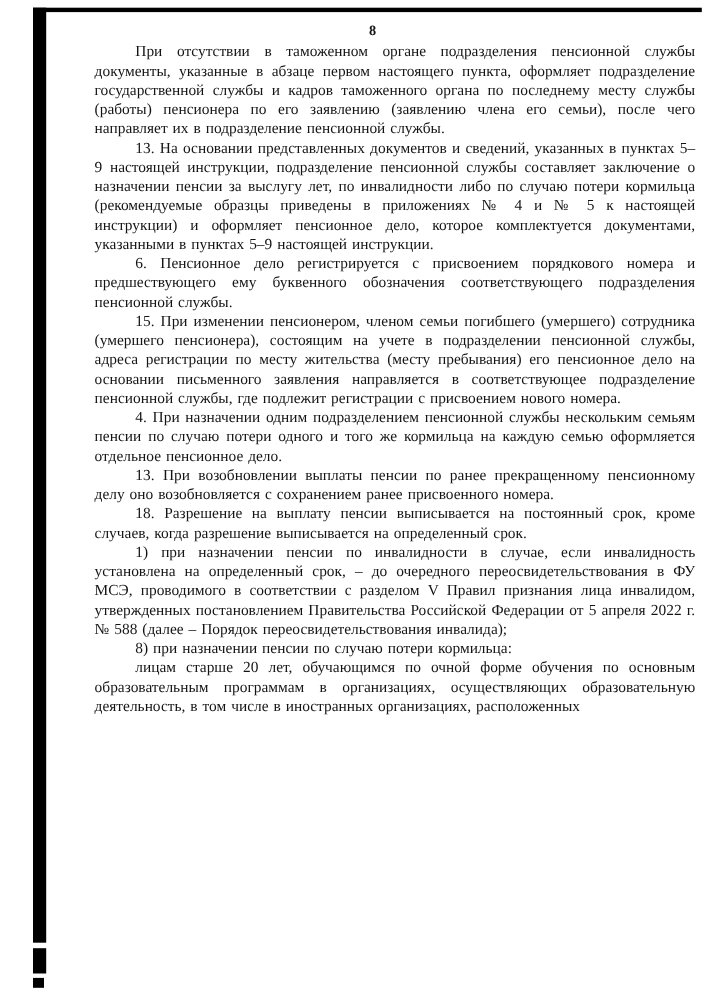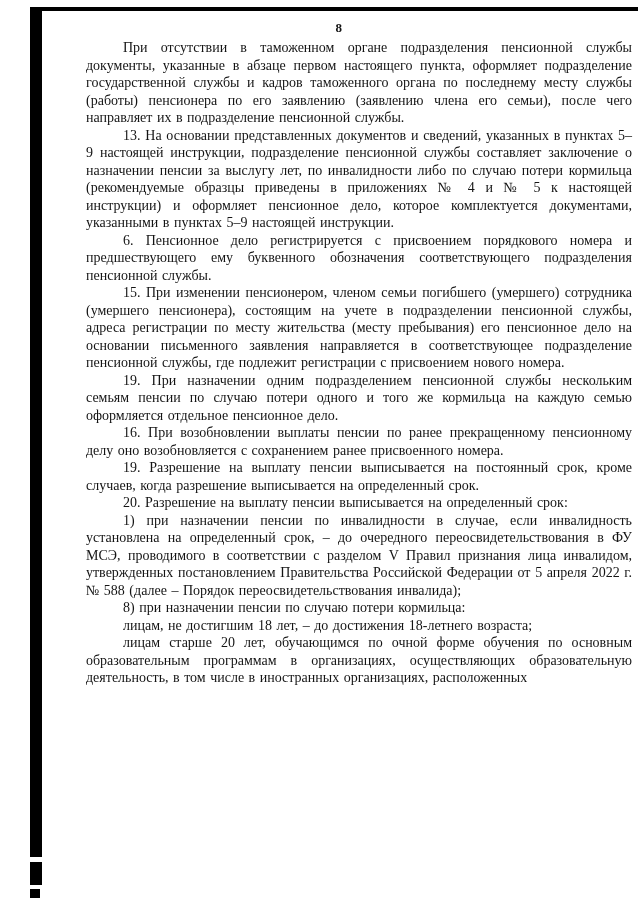--- a/index.html
+++ b/index.html
@@ -86,23 +86,21 @@
   <div class="border-left-mark1"></div>
   <div class="border-left-mark2"></div>
 
   <div class="page-number">8</div>
 
   <div class="content">
     <p>При отсутствии в таможенном органе подразделения пенсионной службы документы, указанные в абзаце первом настоящего пункта, оформляет подразделение государственной службы и кадров таможенного органа по последнему месту службы (работы) пенсионера по его заявлению (заявлению члена его семьи), после чего направляет их в подразделение пенсионной службы.</p>
     <p>13. На основании представленных документов и сведений, указанных в пунктах 5–9 настоящей инструкции, подразделение пенсионной службы составляет заключение о назначении пенсии за выслугу лет, по инвалидности либо по случаю потери кормильца (рекомендуемые образцы приведены в приложениях № 4 и № 5 к настоящей инструкции) и оформляет пенсионное дело, которое комплектуется документами, указанными в пунктах 5–9 настоящей инструкции.</p>
     <p>6. Пенсионное дело регистрируется с присвоением порядкового номера и предшествующего ему буквенного обозначения соответствующего подразделения пенсионной службы.</p>
     <p>15. При изменении пенсионером, членом семьи погибшего (умершего) сотрудника (умершего пенсионера), состоящим на учете в подразделении пенсионной службы, адреса регистрации по месту жительства (месту пребывания) его пенсионное дело на основании письменного заявления направляется в соответствующее подразделение пенсионной службы, где подлежит регистрации с присвоением нового номера.</p>
-    <p>19. При назначении одним подразделением пенсионной службы нескольким семьям пенсии по случаю потери одного и того же кормильца на каждую семью оформляется отдельное пенсионное дело.</p>
-    <p>16. При возобновлении выплаты пенсии по ранее прекращенному пенсионному делу оно возобновляется с сохранением ранее присвоенного номера.</p>
-    <p>19. Разрешение на выплату пенсии выписывается на постоянный срок, кроме случаев, когда разрешение выписывается на определенный срок.</p>
-    <p>20. Разрешение на выплату пенсии выписывается на определенный срок:</p>
+    <p>4. При назначении одним подразделением пенсионной службы нескольким семьям пенсии по случаю потери одного и того же кормильца на каждую семью оформляется отдельное пенсионное дело.</p>
+    <p>13. При возобновлении выплаты пенсии по ранее прекращенному пенсионному делу оно возобновляется с сохранением ранее присвоенного номера.</p>
+    <p>18. Разрешение на выплату пенсии выписывается на постоянный срок, кроме случаев, когда разрешение выписывается на определенный срок.</p>
     <p>1) при назначении пенсии по инвалидности в случае, если инвалидность установлена на определенный срок, – до очередного переосвидетельствования в ФУ МСЭ, проводимого в соответствии с разделом V Правил признания лица инвалидом, утвержденных постановлением Правительства Российской Федерации от 5 апреля 2022 г. № 588 (далее – Порядок переосвидетельствования инвалида);</p>
     <p>8) при назначении пенсии по случаю потери кормильца:</p>
-    <p>лицам, не достигшим 18 лет, – до достижения 18-летнего возраста;</p>
     <p>лицам старше 20 лет, обучающимся по очной форме обучения по основным образовательным программам в организациях, осуществляющих образовательную деятельность, в том числе в иностранных организациях, расположенных</p>
   </div>
 
 </div>
 
 </body></html>

